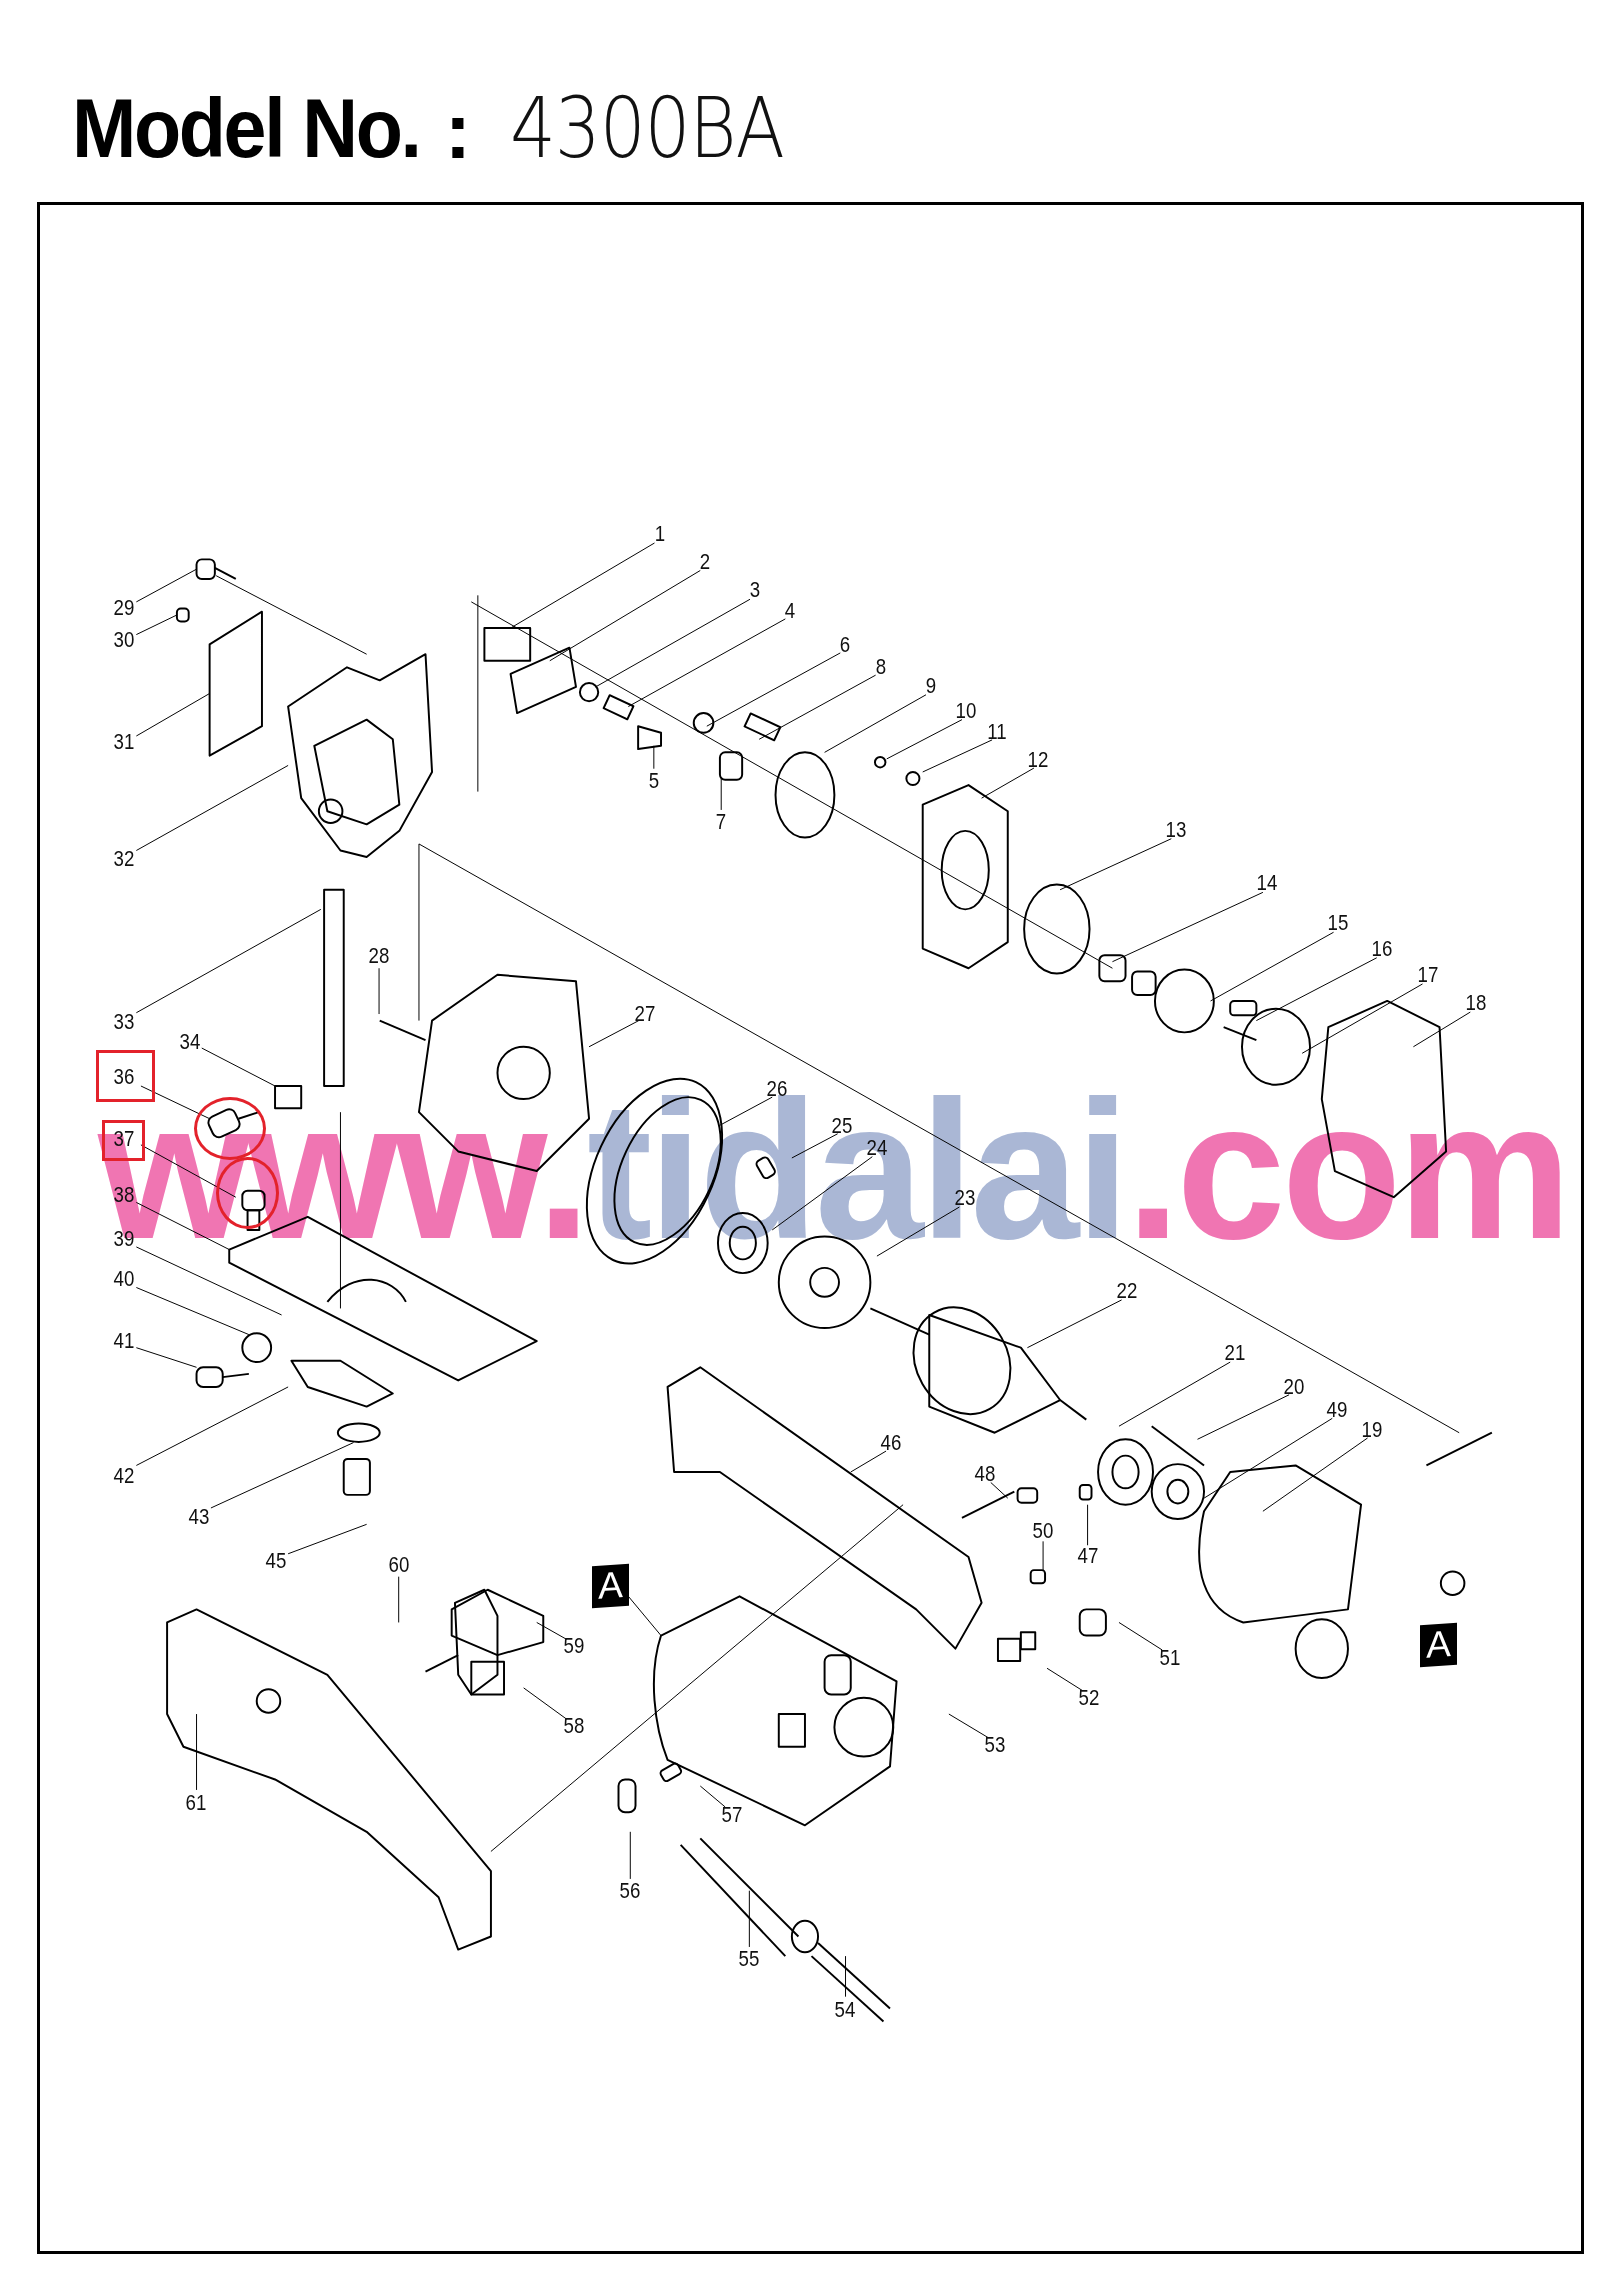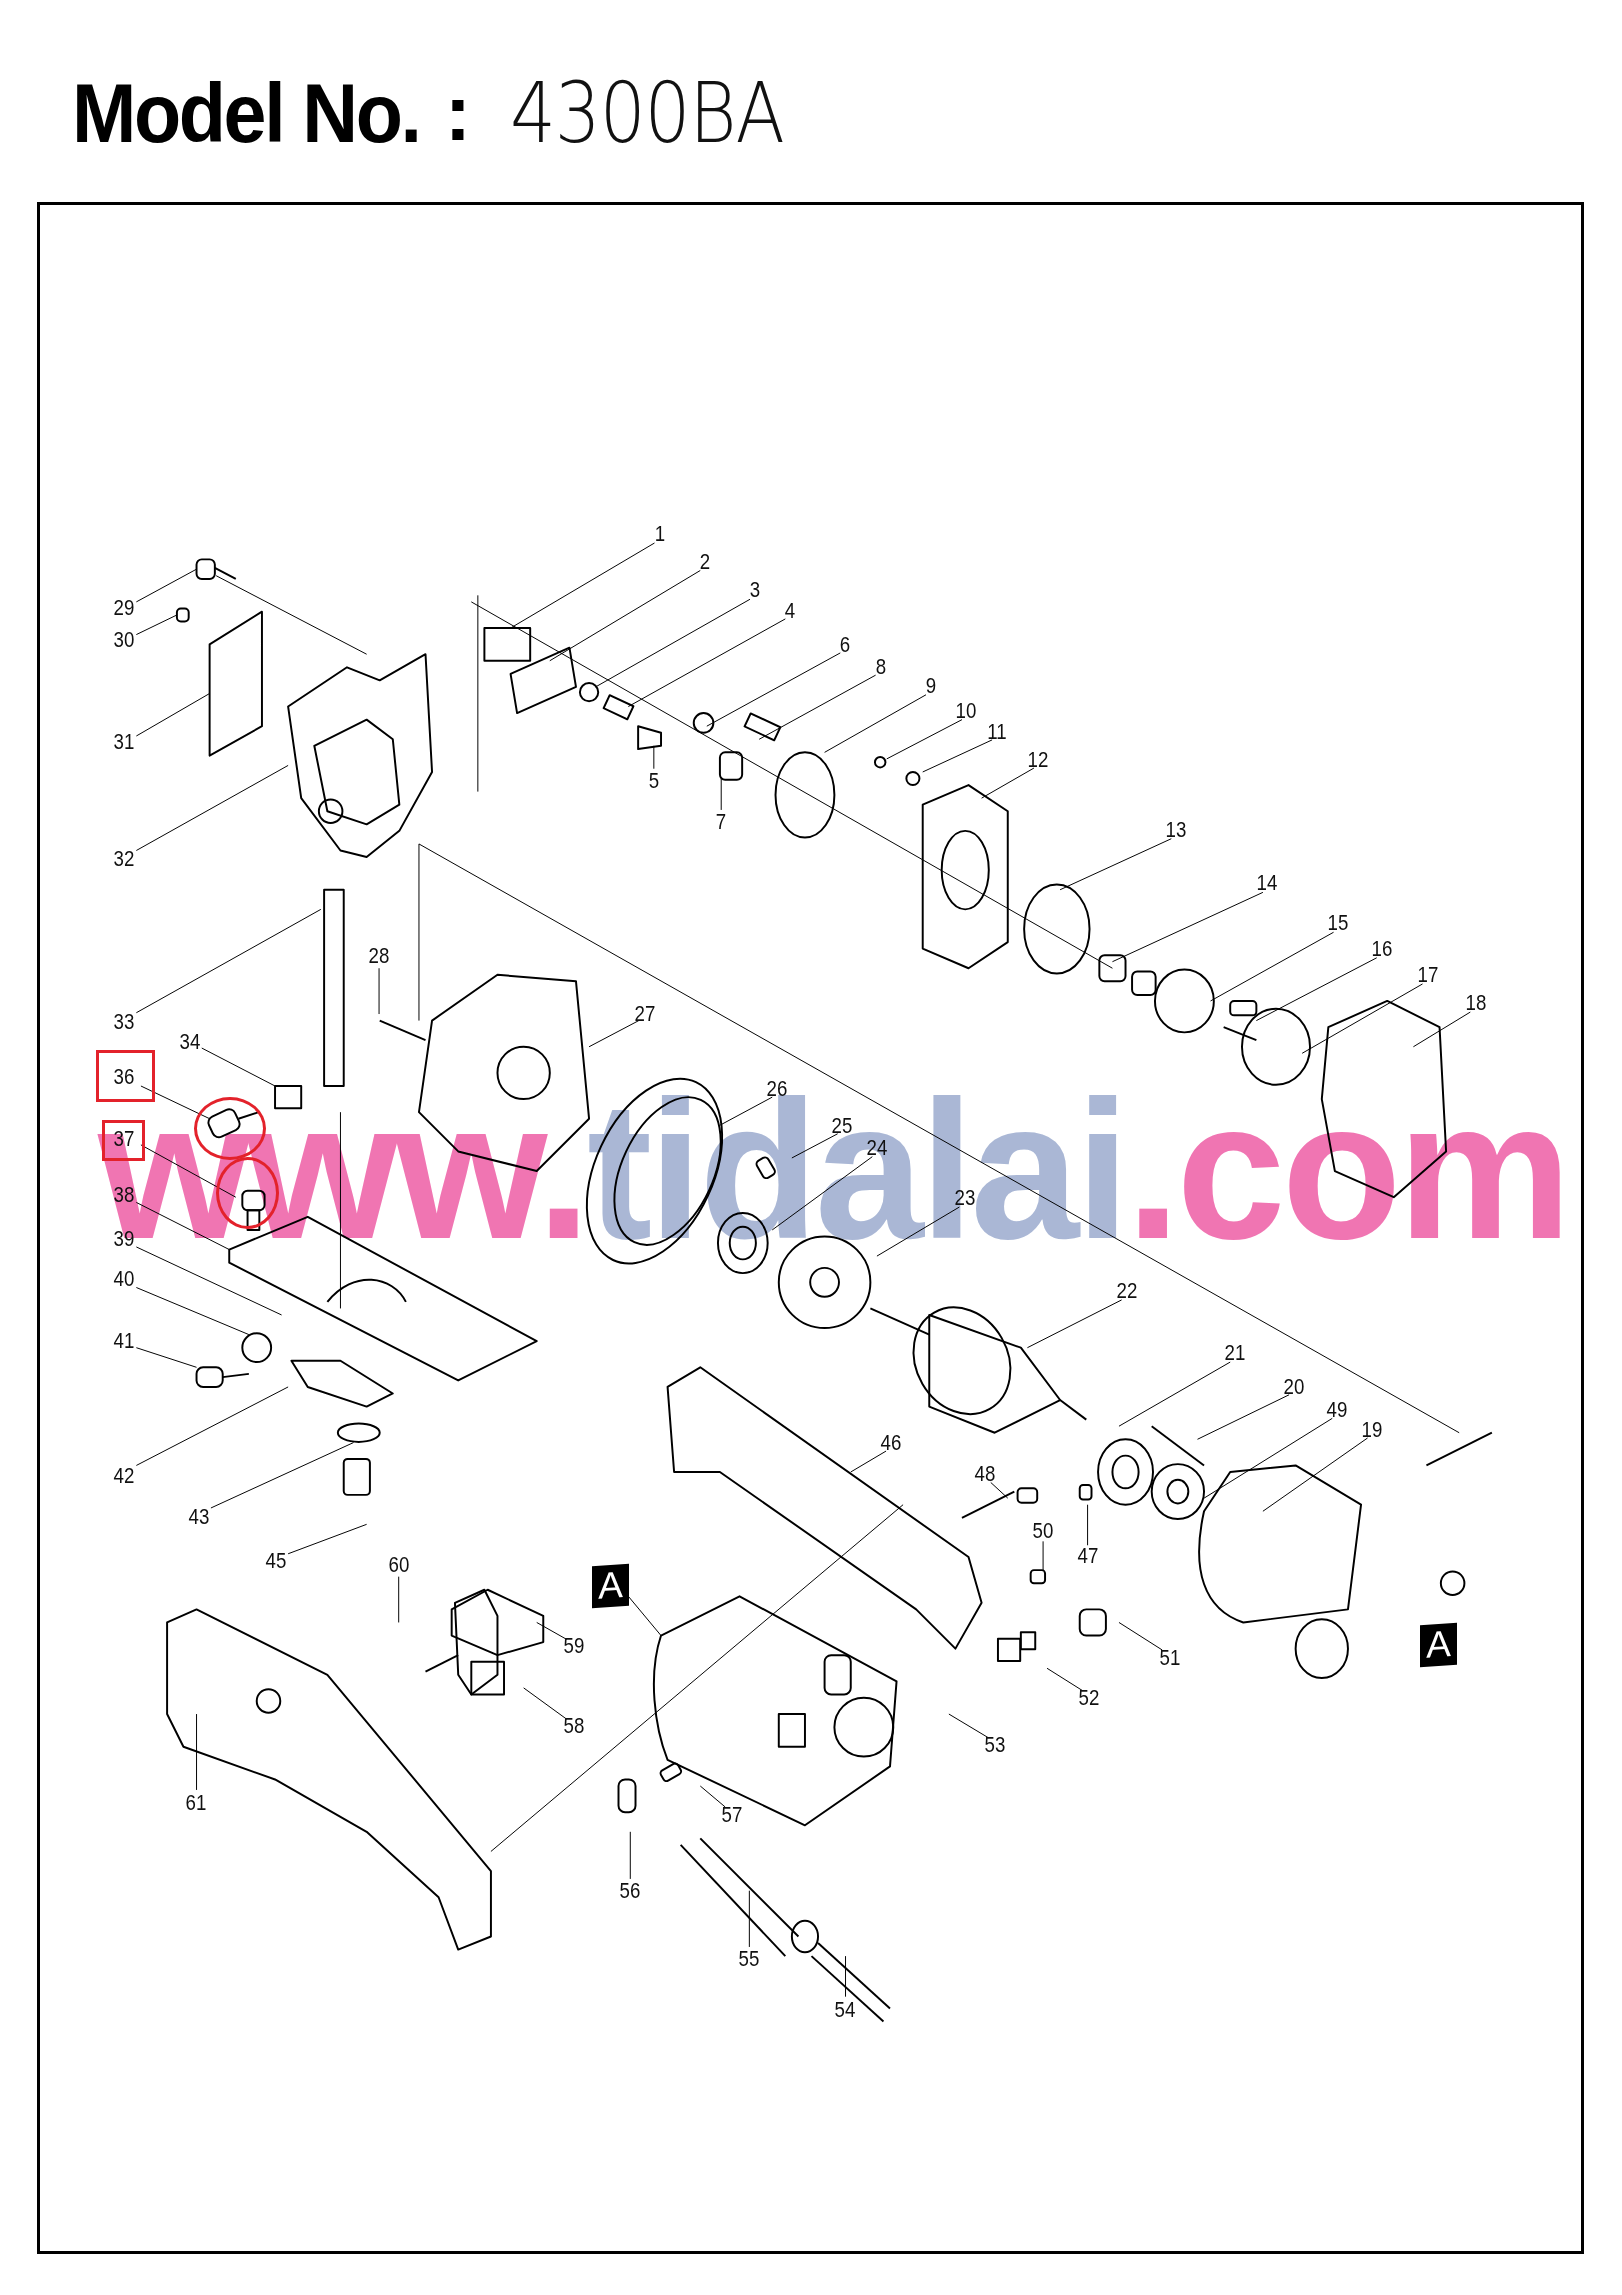--- a/index.html
+++ b/index.html
@@ -1,17 +1,17 @@
 <!DOCTYPE html>
 <html style="font-size:10.5px"><head>
 <meta charset="utf-8">
 <style>
   html,body{margin:0;padding:0;background:#ffffff;}
   body{width:1623px;height:2295px;position:relative;overflow:hidden;font-family:"DejaVu Sans",sans-serif;color:#000;}
-  .title{position:absolute;left:72px;top:64px;height:98px;display:flex;align-items:center;white-space:nowrap;}
+  .title{position:absolute;left:72px;top:79px;height:98px;display:flex;align-items:flex-end;white-space:nowrap;}
   .title .lbl{font-family:"Liberation Sans",sans-serif;font-weight:700;font-size:84px;letter-spacing:-2.6px;transform:scaleX(0.92);transform-origin:left;}
   .title .colon{font-family:"Liberation Sans",sans-serif;font-weight:700;font-size:79px;margin-left:-5.2px;}
   .title .val{font-family:"DejaVu Sans",sans-serif;font-weight:200;font-size:84px;margin-left:39px;letter-spacing:-1.3px;transform:scaleX(0.86);transform-origin:left;-webkit-text-stroke:0;font-stretch:condensed;color:#111;}
   .frame{position:absolute;left:37px;top:202px;width:1547px;height:2052px;border:3.3px solid #000;box-sizing:border-box;}
   svg.drawing{position:absolute;left:0;top:0;}
   .callout{position:absolute;font-family:"Liberation Sans",sans-serif;font-size:22px;color:#111;transform:translate(-50%,-50%) scaleX(0.85);line-height:1;}
   .hl-box{position:absolute;border:3.9px solid #e3222b;box-sizing:border-box;}
   .hl-circle{position:absolute;border:3.9px solid #e3222b;border-radius:50%;box-sizing:border-box;}
   .markA{position:absolute;width:37px;height:42px;background:#000;color:#fff;font-family:"Liberation Sans",sans-serif;font-size:37px;display:flex;align-items:center;justify-content:center;transform:skewY(-4deg);}
   .wm{position:absolute;left:98px;top:1073px;font-family:"Liberation Sans",sans-serif;font-weight:700;font-size:196px;letter-spacing:-3.9px;white-space:nowrap;line-height:1;opacity:0.75;}

